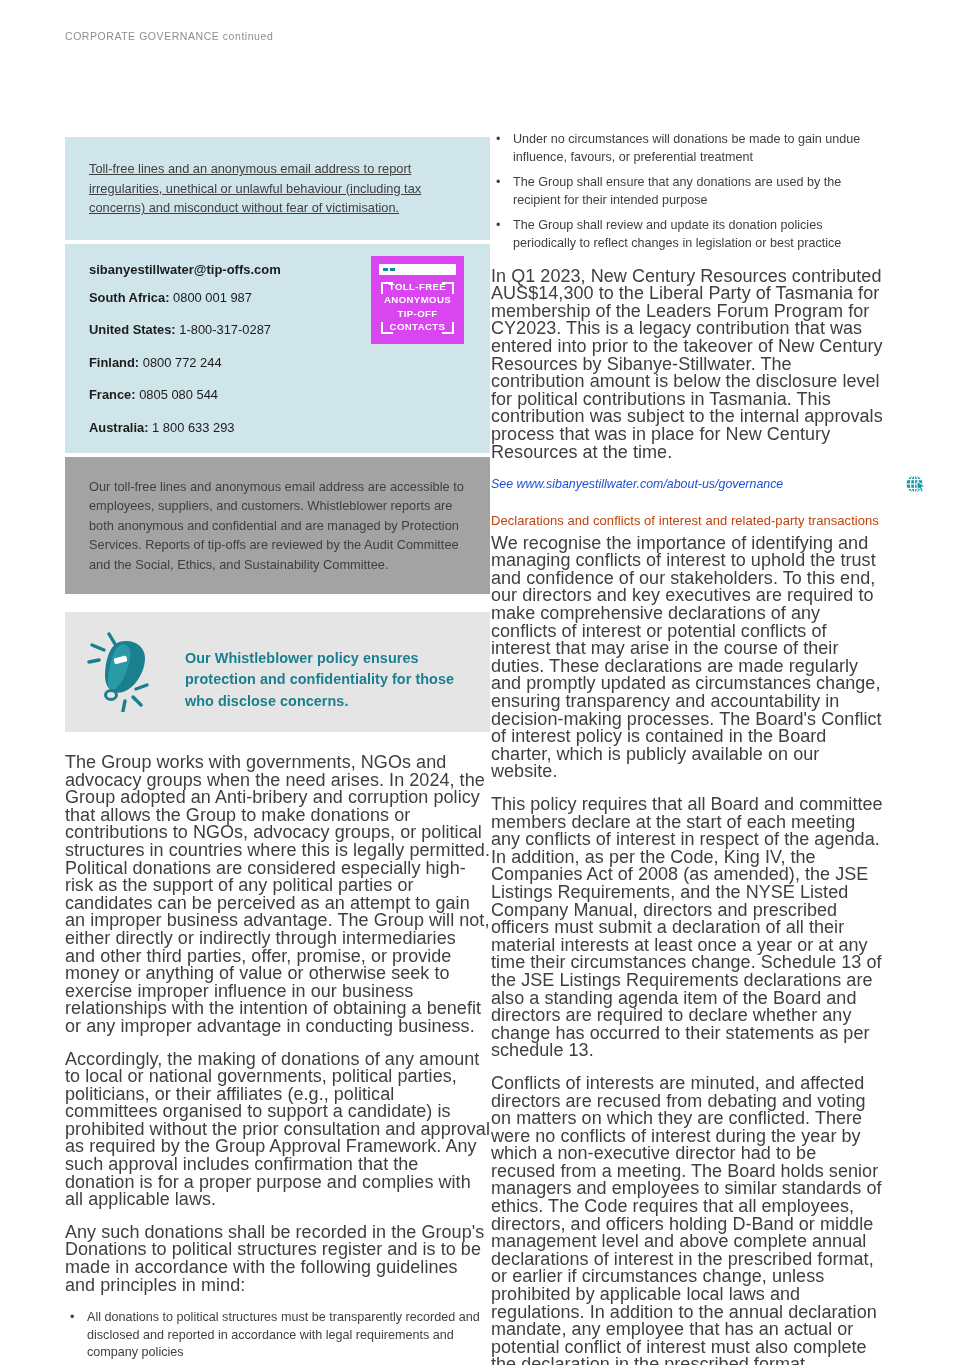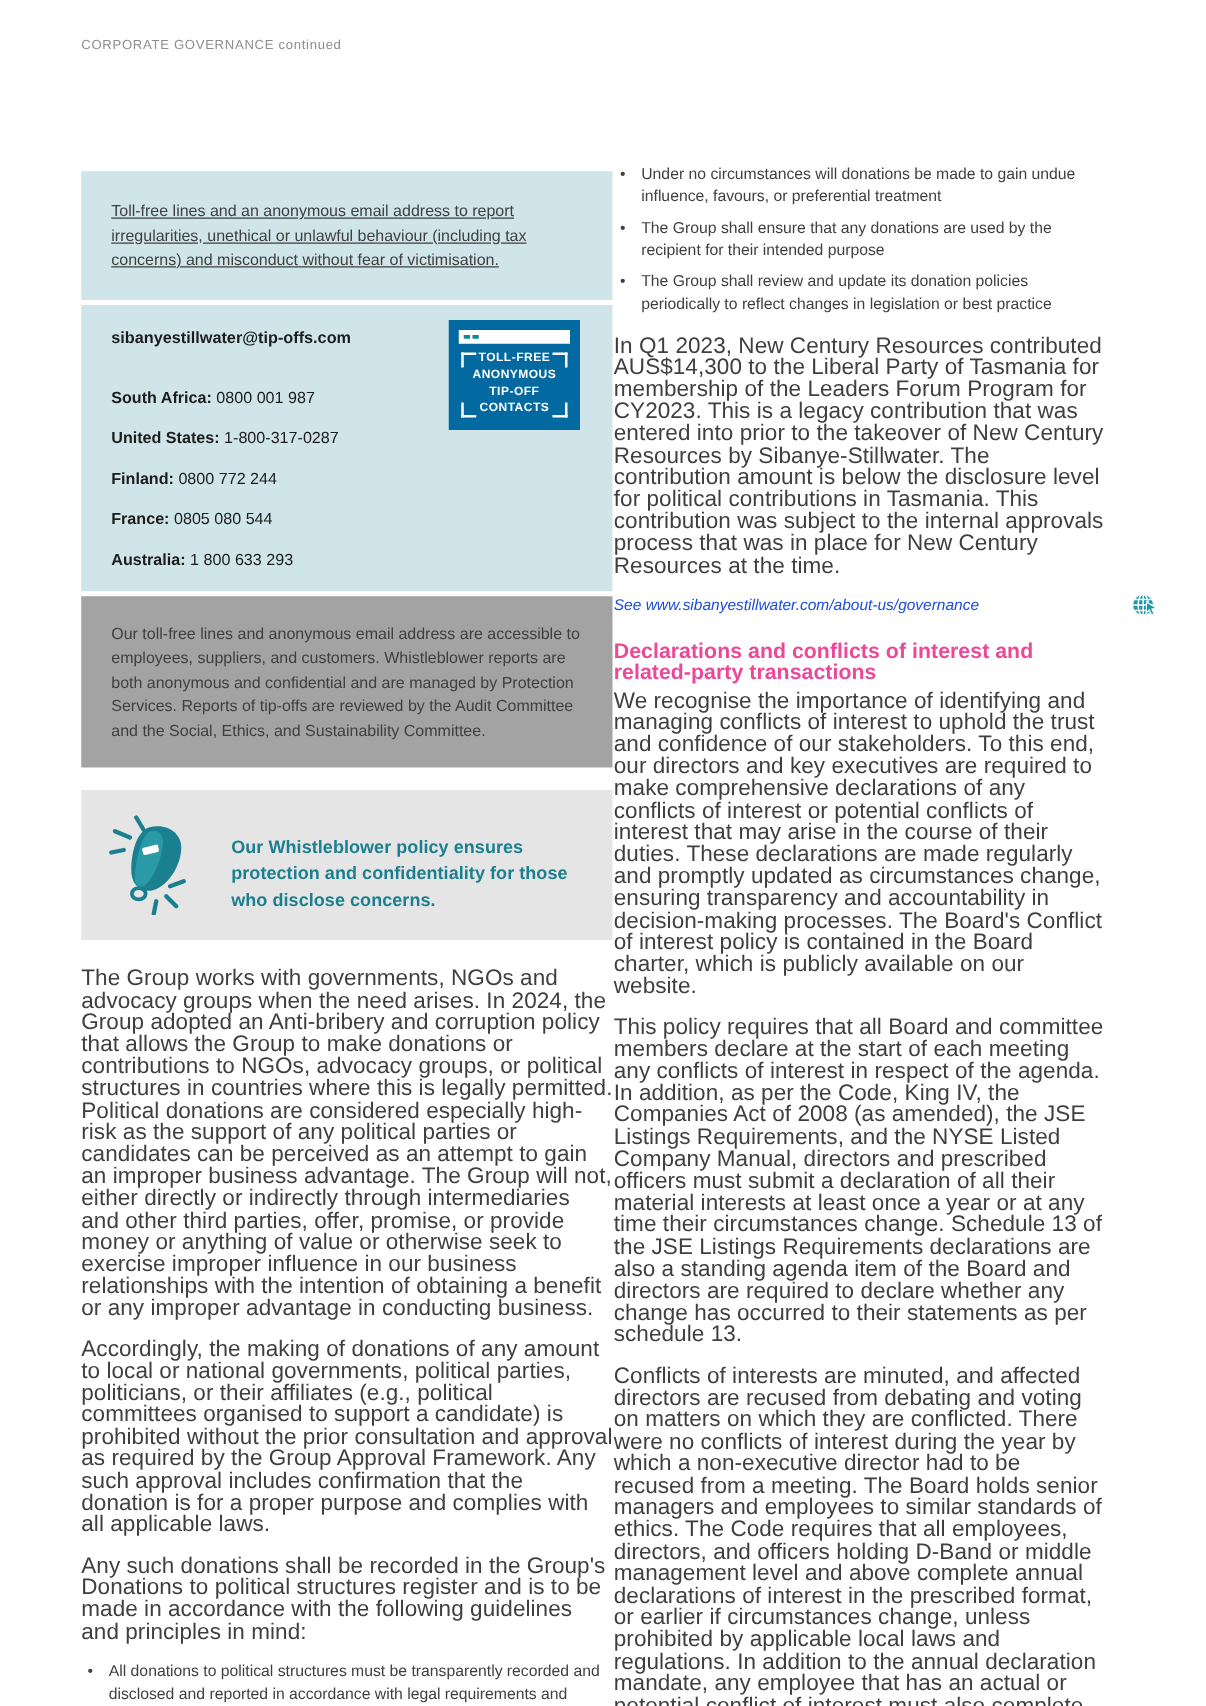--- a/index.html
+++ b/index.html
@@ -116,31 +116,31 @@
   }
   .contact-line:last-child { margin-bottom: 0; }
   .contact-line .lbl {
     font-weight: bold;
   }
   .contact-line .val { }
   .contact-email {
     font-weight: bold;
     font-size: 13px;
     color: #1c1c1c;
-    margin-bottom: 32px;
+    margin-bottom: 12px;
   }
 
   
   .tipoff-badge {
     position: absolute;
     right: 26px;
     top: 12px;
-    width: 105px;
+    width: 93px;
     height: 88px;
-    background: #0369a1;
+    background: #d946ef;
     padding: 4px;
     box-sizing: border-box;
   }
   .tipoff-bar {
     position: absolute;
     left: 8px;
     top: 8px;
     right: 8px;
     height: 11px;
     background: #ffffff;
@@ -237,24 +237,24 @@
   .see-line .see-url { font-style: italic; }
   .globe-icon {
     position: absolute;
     right: -45px;
     top: -3px;
     width: 24px;
     height: 24px;
   }
 
   h2.section-head {
-    font-size: 17px;
-    font-weight: bold;
+    font-size: 13px;
+    font-weight: normal;
     line-height: 17px;
-    color: #ec4899;
+    color: #c2410c;
     margin: 0 0 6px 0;
     letter-spacing: 0.05px;
   }
 
   
   .footer {
     position: absolute;
     left: 0;
     top: 1327px;
     width: 965px;

